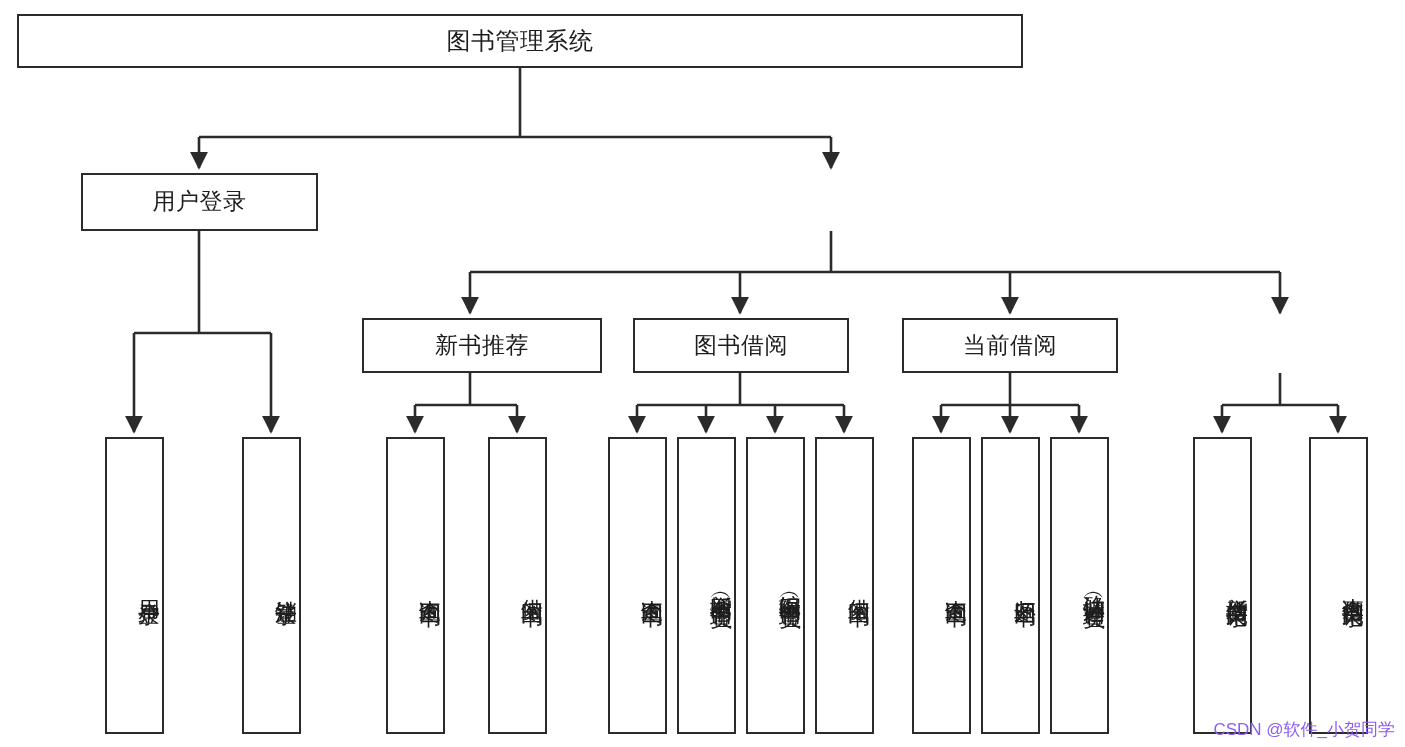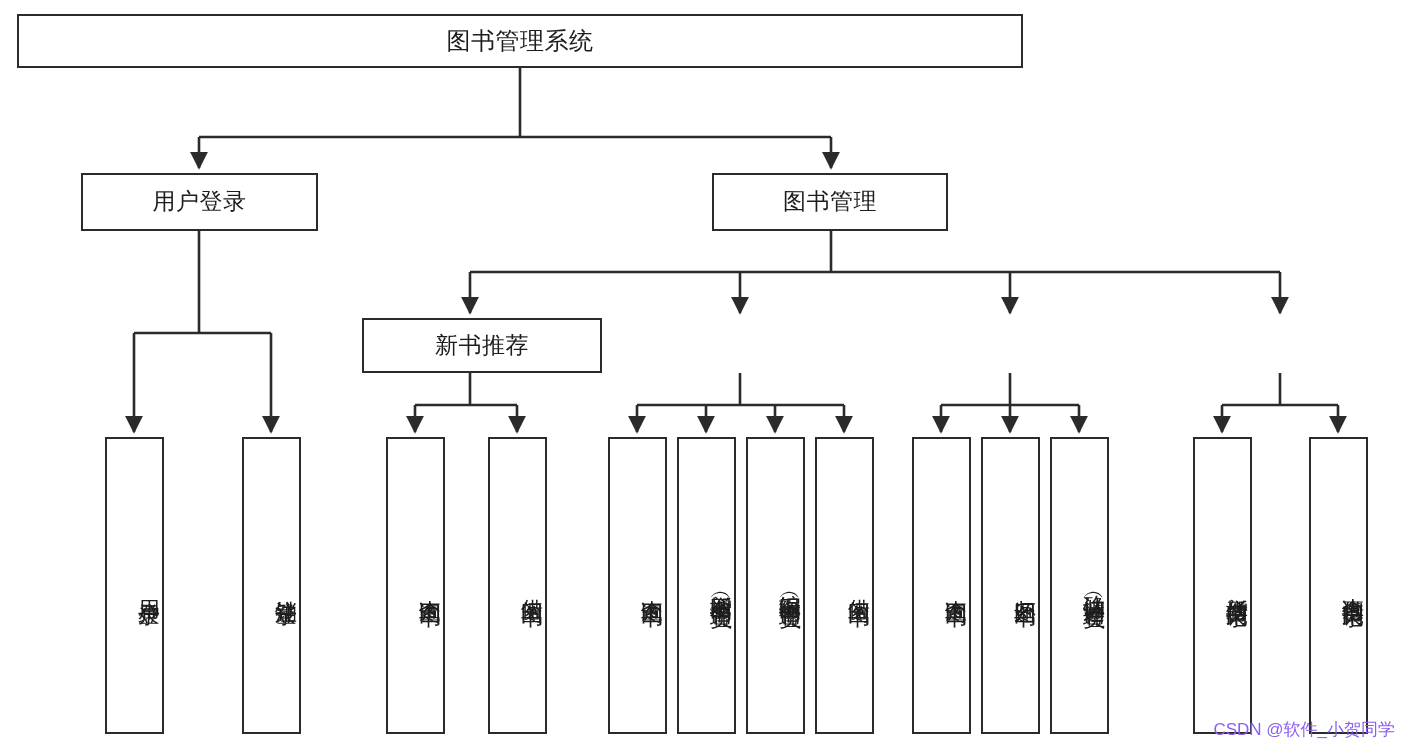--- a/index.html
+++ b/index.html
@@ -125,29 +125,32 @@
   </svg>
 
   <div class="node horiz" id="root-node" style="left:17px; top:14px; width:1006px; height:54px;">
     <span>图书管理系统</span>
   </div>
 
   <div class="node horiz" style="left:81px; top:173px; width:237px; height:58px;">
     <span>用户登录</span>
   </div>
 
-  <div class="node horiz" style="left:712px; top:173px; width:236px; height:58px;">
-    <span>图书管理</span>
-  </div>
 
   <div class="node horiz" style="left:362px; top:318px; width:240px; height:55px;">
     <span>新书推荐</span>
   </div>
 
-
+  <div class="node horiz" style="left:633px; top:318px; width:216px; height:55px;">
+    <span>图书借阅</span>
+  </div>
+
+  <div class="node horiz" style="left:902px; top:318px; width:216px; height:55px;">
+    <span>当前借阅</span>
+  </div>
 
 
   <div class="node vert" style="left:105px; top:437px; width:59px; height:297px;">
     <span class="vlabel">用户登录</span>
   </div>
 
   <div class="node vert" style="left:242px; top:437px; width:59px; height:297px;">
     <span class="vlabel">注销登录</span>
   </div>
 

